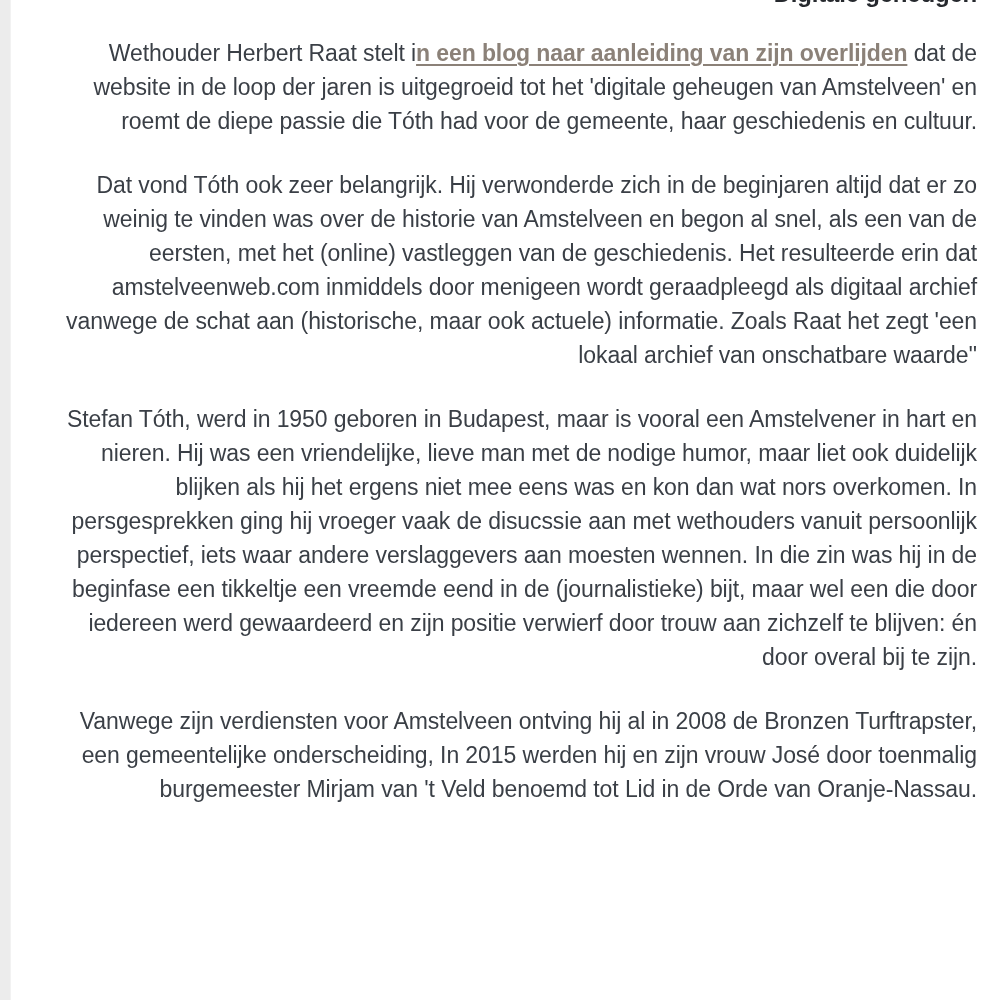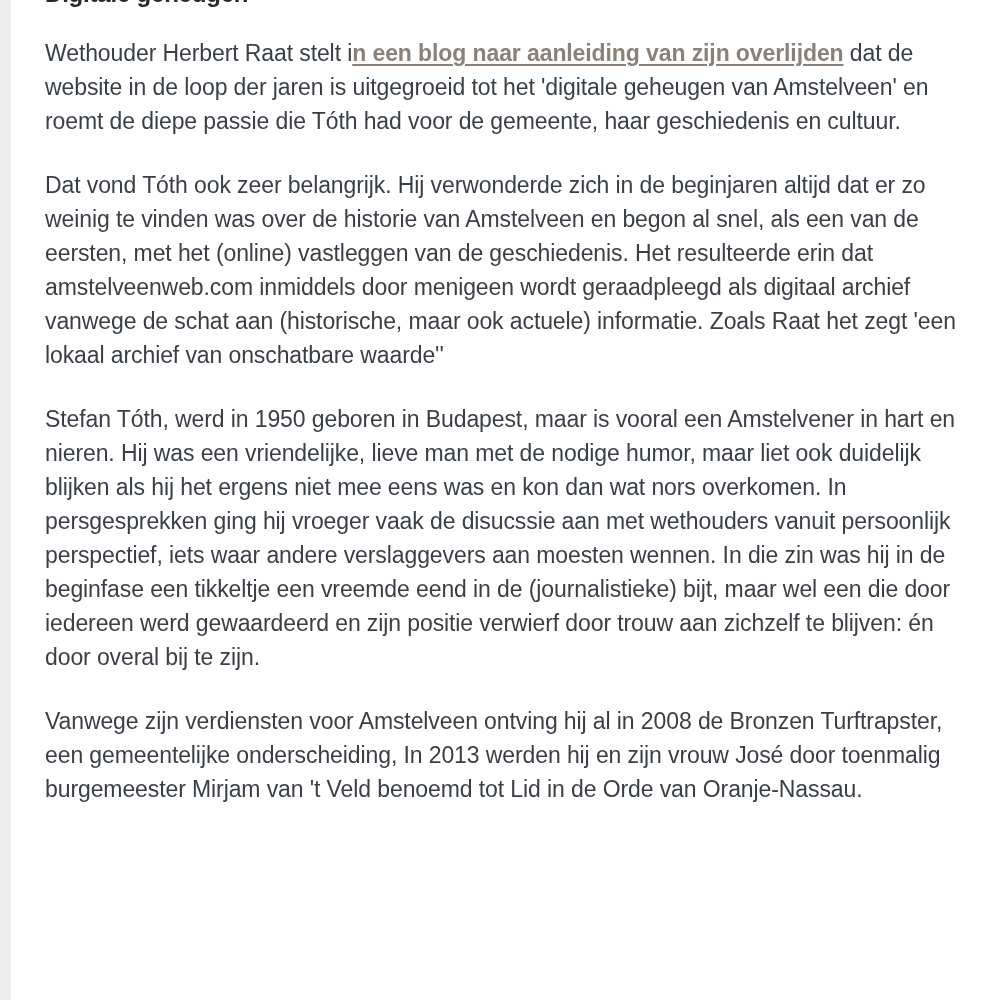--- a/index.html
+++ b/index.html
@@ -2,21 +2,21 @@
 <html style="--body-text: #3a3f46; --heading-text: #26292e; --link-text: #8b8178; --left-gutter: #ececec; --page-bg: #ffffff;"><head>
 <meta charset="utf-8">
 <style>
   :root{
     --body-text:#3a3f46;
     --heading-text:#26292e;
     --link-text:#8b8178;
     --left-gutter:#ececec;
     --page-bg:#ffffff;
   }
-  *{box-sizing:border-box;}
+  *{box-sizing:border-box;text-align:right;}
   html,body{margin:0;padding:0;}
   body{
     width:1000px;height:1000px;overflow:hidden;position:relative;
     background:var(--page-bg);
     font-family:"Liberation Sans","DejaVu Sans",sans-serif;
     color:var(--body-text);
     -webkit-font-smoothing:antialiased;
   }
   .left-gutter{
     position:absolute;left:0;top:0;bottom:0;width:11px;
@@ -66,15 +66,15 @@
     <h2 class="clipped-heading">Digitale geheugen</h2>
   </div>
 
   <p><span>Wethouder Herbert Raat stelt i</span><a class="blog-link" href="#">n een blog naar aanleiding van zijn overlijden</a><span> dat de website in de loop der jaren is uitgegroeid tot het 'digitale geheugen van Amstelveen' en roemt de diepe passie die Tóth had voor de gemeente, haar geschiedenis en cultuur.</span></p>
 
   <p>Dat vond Tóth ook zeer belangrijk. Hij verwonderde zich in de beginjaren altijd dat er zo weinig te vinden was over de historie van Amstelveen en begon al snel, als een van de eersten, met het (online) vastleggen van de geschiedenis. Het resulteerde erin dat amstelveenweb.com inmiddels door menigeen wordt geraadpleegd als digitaal archief vanwege de schat aan (historische, maar ook actuele) informatie. Zoals Raat het zegt 'een lokaal archief van onschatbare waarde''</p>
 
 
   <p>Stefan Tóth, werd in 1950 geboren in Budapest, maar is vooral een Amstelvener in hart en nieren. Hij was een vriendelijke, lieve man met de nodige humor, maar liet ook duidelijk blijken als hij het ergens niet mee eens was en kon dan wat nors overkomen. In persgesprekken ging hij vroeger vaak de disucssie aan met wethouders vanuit persoonlijk perspectief, iets waar andere verslaggevers aan moesten wennen. In die zin was hij in de beginfase een tikkeltje een vreemde eend in de (journalistieke) bijt, maar wel een die door iedereen werd gewaardeerd en zijn positie verwierf door trouw aan zichzelf te blijven: én door overal bij te zijn.</p>
 
-  <p>Vanwege zijn verdiensten voor Amstelveen ontving hij al in 2008 de Bronzen Turftrapster, een gemeentelijke onderscheiding, In 2013 werden hij en zijn vrouw José door toenmalig burgemeester Mirjam van 't Veld benoemd tot Lid in de Orde van Oranje-Nassau.</p>
+  <p>Vanwege zijn verdiensten voor Amstelveen ontving hij al in 2008 de Bronzen Turftrapster, een gemeentelijke onderscheiding, In 2015 werden hij en zijn vrouw José door toenmalig burgemeester Mirjam van 't Veld benoemd tot Lid in de Orde van Oranje-Nassau.</p>
 
 </main>
 
 </body></html>

